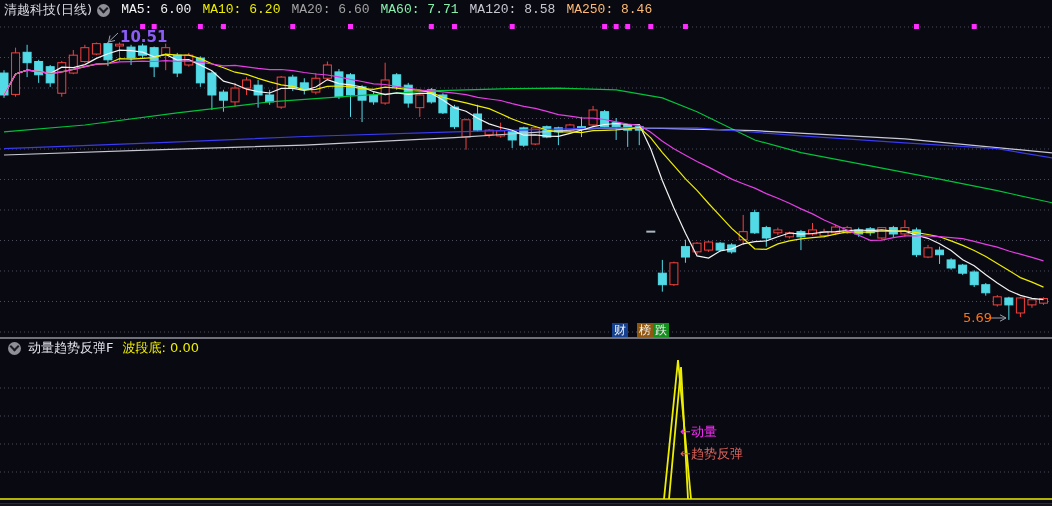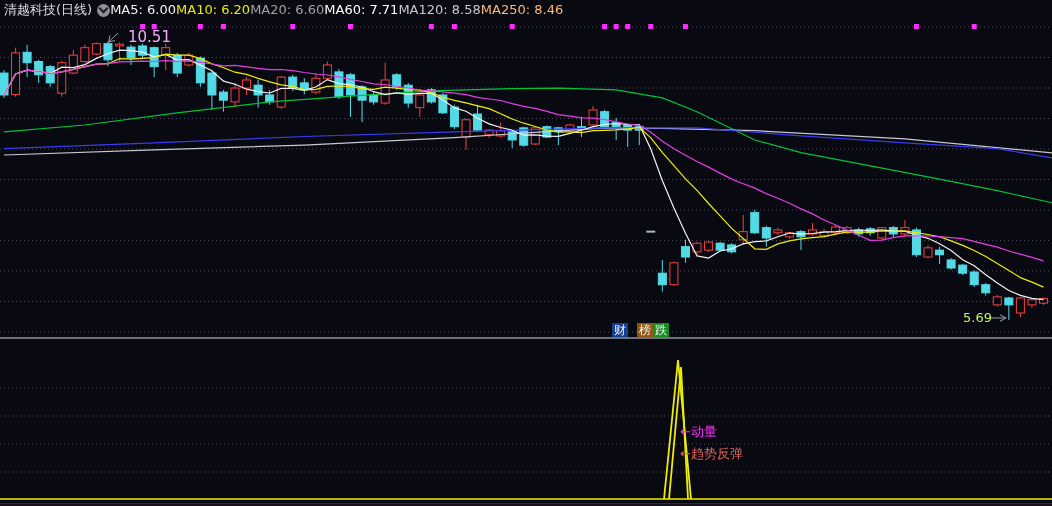--- a/index.html
+++ b/index.html
@@ -6,27 +6,27 @@
   .screen{position:relative;width:1052px;height:506px;background:#090912;overflow:hidden;
           font-family:"DejaVu Sans","Liberation Sans",sans-serif;-webkit-font-smoothing:none;}
   
   .top-header{position:absolute;left:0;top:0;width:100%;height:20px;display:flex;align-items:center;
               font-size:13px;line-height:20px;white-space:nowrap;}
   .title{color:#dcdce4;margin-left:4px;}
   .chev{width:13px;height:13px;border-radius:50%;background:#8f8f98;display:inline-flex;align-items:center;
         justify-content:center;margin-left:5px;flex:0 0 auto;}
   .chev i{display:block;width:5px;height:5px;border-right:2px solid #1b1b24;border-bottom:2px solid #1b1b24;
           transform:rotate(45deg);margin-top:-3px;}
-  .ma-item{}
+  .ma-item{margin-left:11px;font-family:Liberation Mono, monospace;}
   
   svg.chart{position:absolute;left:0;top:0;}
   .grid{stroke:#4c4c5a;stroke-width:1;stroke-dasharray:1 3;}
   
-  .hi-marker{position:absolute;left:128px;top:28px;font-size:15px;color:#f0abfc;}
-  .lo-marker{position:absolute;left:963px;top:310px;font-size:13px;color:#bef264;}
+  .hi-marker{position:absolute;left:120px;top:28px;font-size:15px;color:#8b5cf6;font-weight:bold;}
+  .lo-marker{position:absolute;left:963px;top:310px;font-size:13px;color:#f97316;}
   
   .tabs{position:absolute;top:323px;left:612px;display:flex;font-size:12px;line-height:15px;color:#f2f2f2;}
   .tab{display:flex;cursor:default;}
   .tab + .tab{margin-left:9px;}
   .tab-char{display:inline-block;padding:0 2px;height:15px;}
   
   .divider{position:absolute;left:0;top:337px;width:100%;height:2px;background:#70707a;}
   
   .sub-header{position:absolute;left:0;top:340px;height:16px;display:flex;align-items:center;
               font-size:13px;line-height:16px;white-space:nowrap;}
@@ -284,38 +284,45 @@
   </svg>
 
   <div class="top-header">
     <span class="title">清越科技(日线)</span>
     <span class="chev">
         <i></i>
       </span>
     <span class="ma-item" style="color: rgb(242, 242, 242);"><span>MA5:</span> <span>6.00</span></span>
     <span class="ma-item" style="color: rgb(237, 237, 0);"><span>MA10:</span> <span>6.20</span></span>
     <span class="ma-item" style="color: #a3a3a3;"><span>MA20:</span> <span>6.60</span></span>
-    <span class="ma-item" style="color: #ffffff;"><span>MA60:</span> <span>7.71</span></span>
+    <span class="ma-item" style="color: #86efac;"><span>MA60:</span> <span>7.71</span></span>
     <span class="ma-item" style="color: rgb(200, 200, 210); text-align: center;"><span>MA120:</span> <span>8.58</span></span>
     <span class="ma-item" style="color: #fdba74;"><span>MA250:</span> <span>8.46</span></span>
   </div>
 
   <div class="hi-marker">10.51</div>
   <div class="lo-marker">5.69</div>
 
   <div class="tabs">
     <span class="tab">
       <span class="tab-char" style="background: rgb(20, 64, 143);">财</span>
     </span>
     <span class="tab">
       <span class="tab-char" style="background: rgb(143, 87, 16);">榜</span>
         <span class="tab-char" style="background: rgb(20, 143, 30);">跌</span>
     </span>
   </div>
 
   <div class="divider"></div>
 
+  <div class="sub-header">
+    <span class="chev">
+        <i></i>
+      </span>
+    <span class="sub-name">动量趋势反弹F</span>
+    <span class="sub-param" id="sub-param" style="color: rgb(237, 237, 0);">波段底: 0.00</span>
+  </div>
 
   <div class="anno anno-momentum" id="anno-momentum" style="color: rgb(255, 43, 255);">←动量</div>
   <div class="anno anno-trend" id="anno-trend" style="color: rgb(224, 99, 90);">←趋势反弹</div>
 
   <div class="bottom-strip"></div>
 </div>
 
 </body></html>

